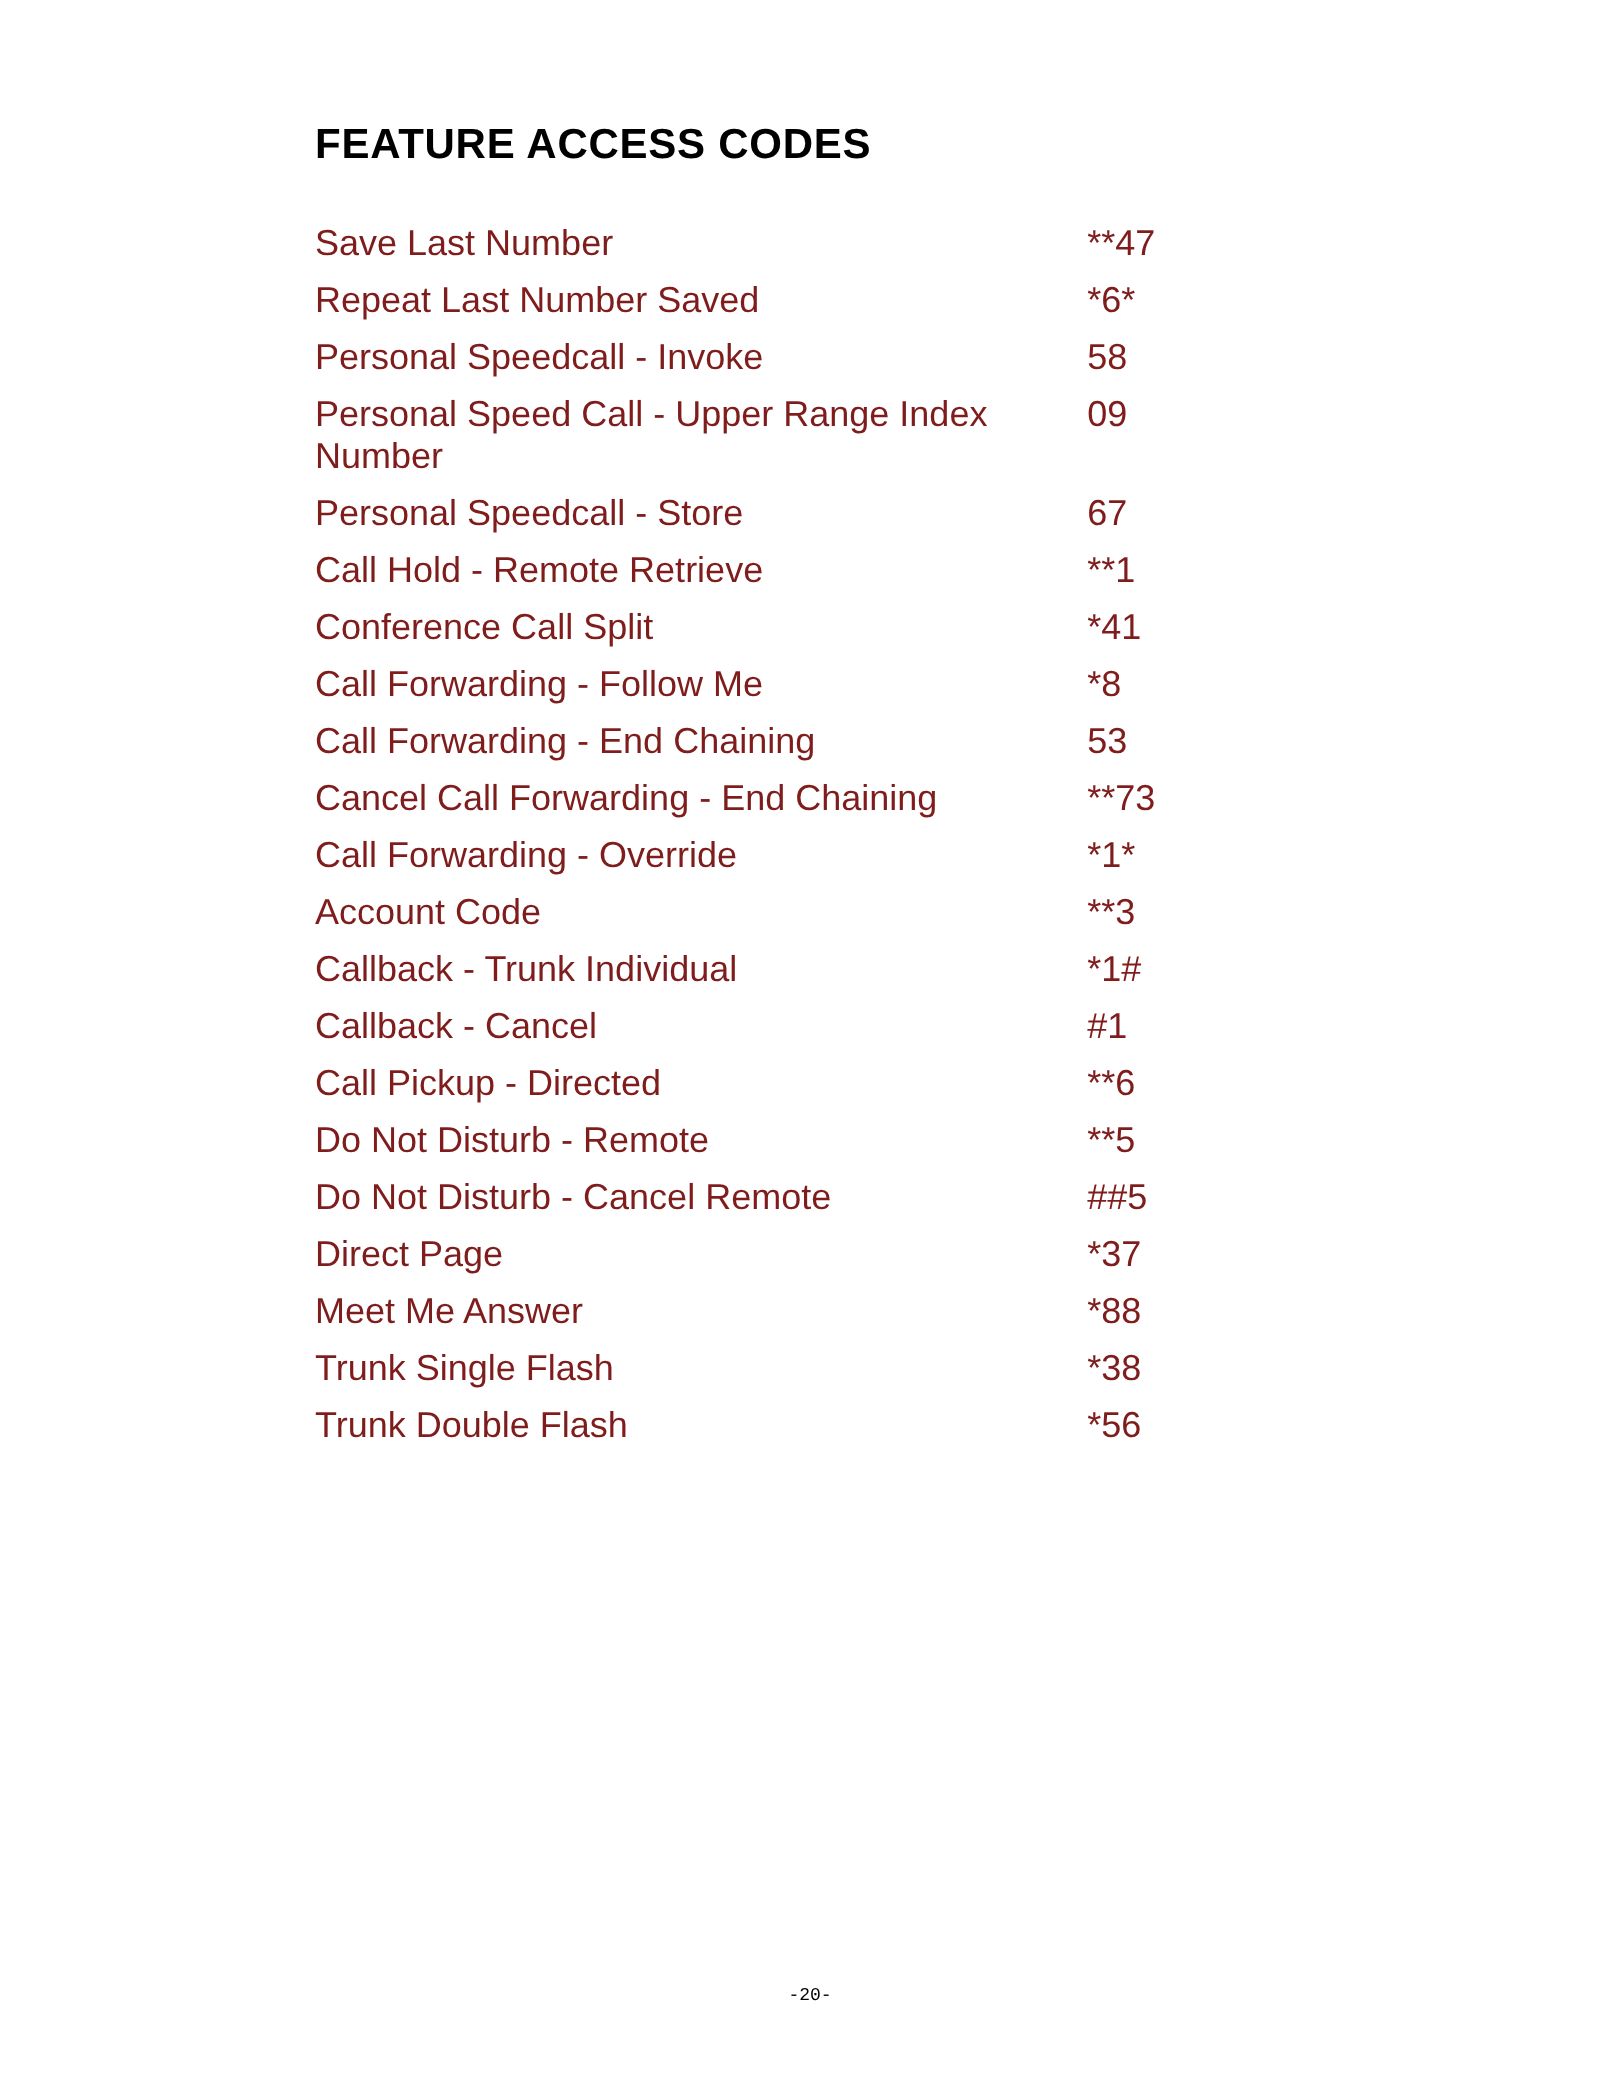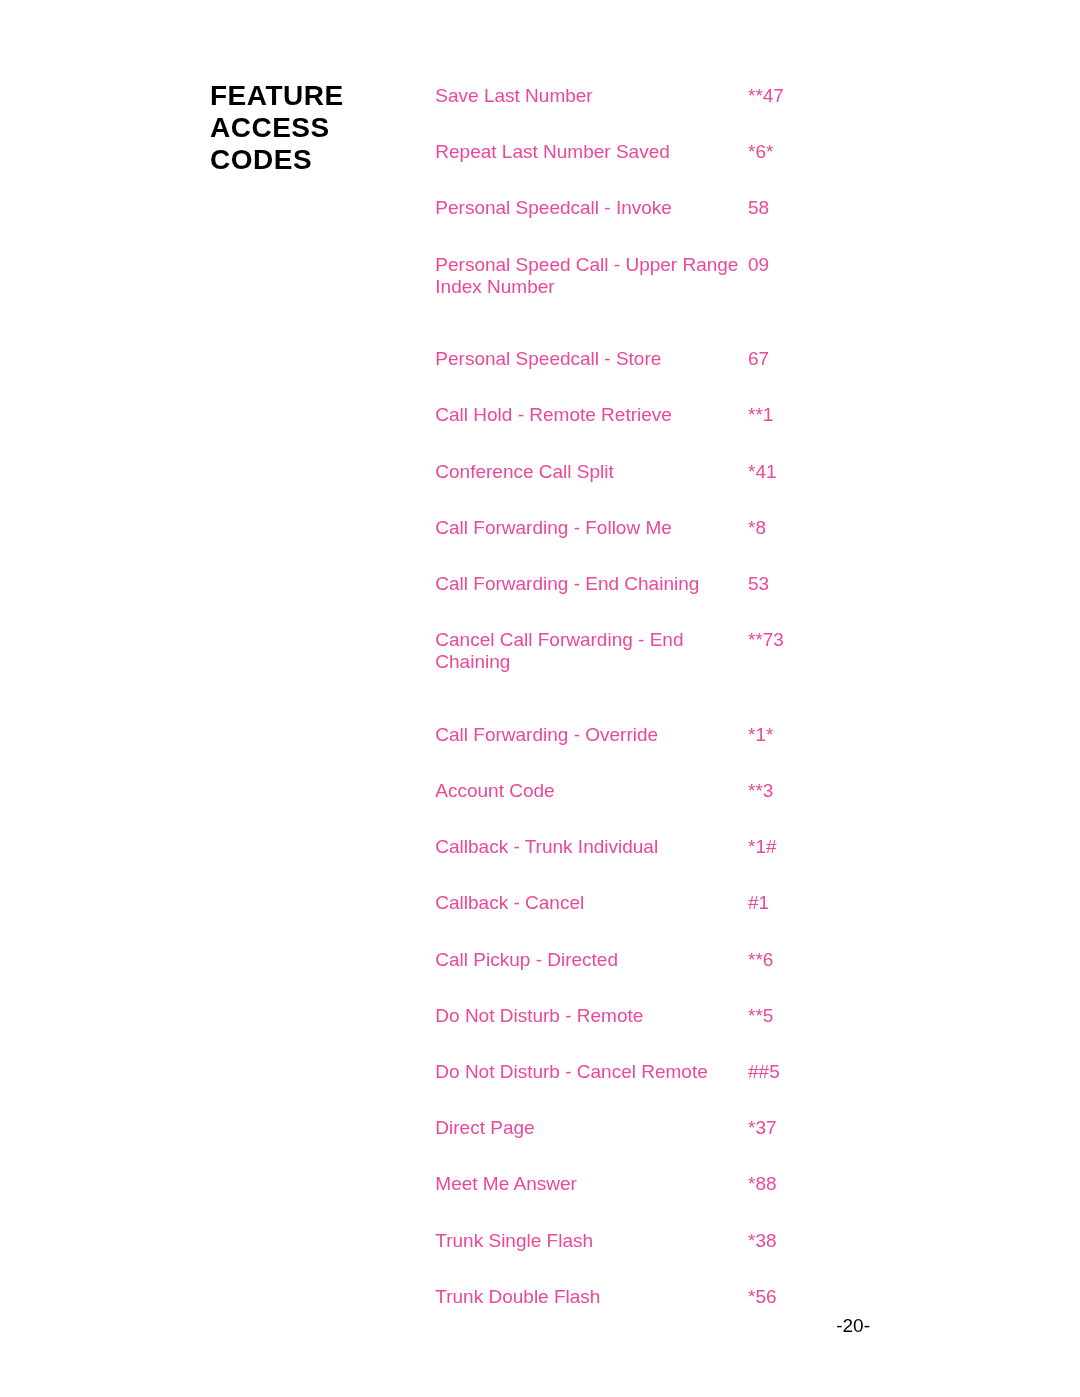--- a/index.html
+++ b/index.html
@@ -16,59 +16,60 @@
       display: flex;
       flex-direction: column;
       align-items: center;
     }
 
     .page {
       width: 780px;
       padding: 80px 60px 60px 60px;
       min-height: 1397px;
       display: flex;
-      flex-direction: row;
+      flex-direction: column;
     }
 
     .page-title {
       font-size: 28px;
       font-weight: 900;
       color: #000000;
       margin-bottom: 32px;
       letter-spacing: 0.5px;
     }
 
     .feature-table {
       width: 100%;
       border-collapse: collapse;
     }
 
     .feature-table tr td {
       padding: 5px 0;
-      font-size: 19px;
-      color: #ec4899;
+      font-size: 24px;
+      color: #7f1d1d;
       vertical-align: top;
     }
 
     .feature-table tr td:first-child {
       width: 78%;
     }
 
     .feature-table tr td:last-child {
       width: 22%;
       text-align: left;
       white-space: nowrap;
     }
 
     .page-footer {
       margin-top: auto;
       text-align: center;
-      font-size: 19px;
+      font-size: 12px;
       color: #000000;
       padding-top: 40px;
+      font-family: Liberation Mono, monospace;
     }
   </style>
 </head>
 <body>
 
 <div class="page">
   <h1 class="page-title">FEATURE ACCESS CODES</h1>
 
   <table class="feature-table">
     <tbody id="feature-tbody">

